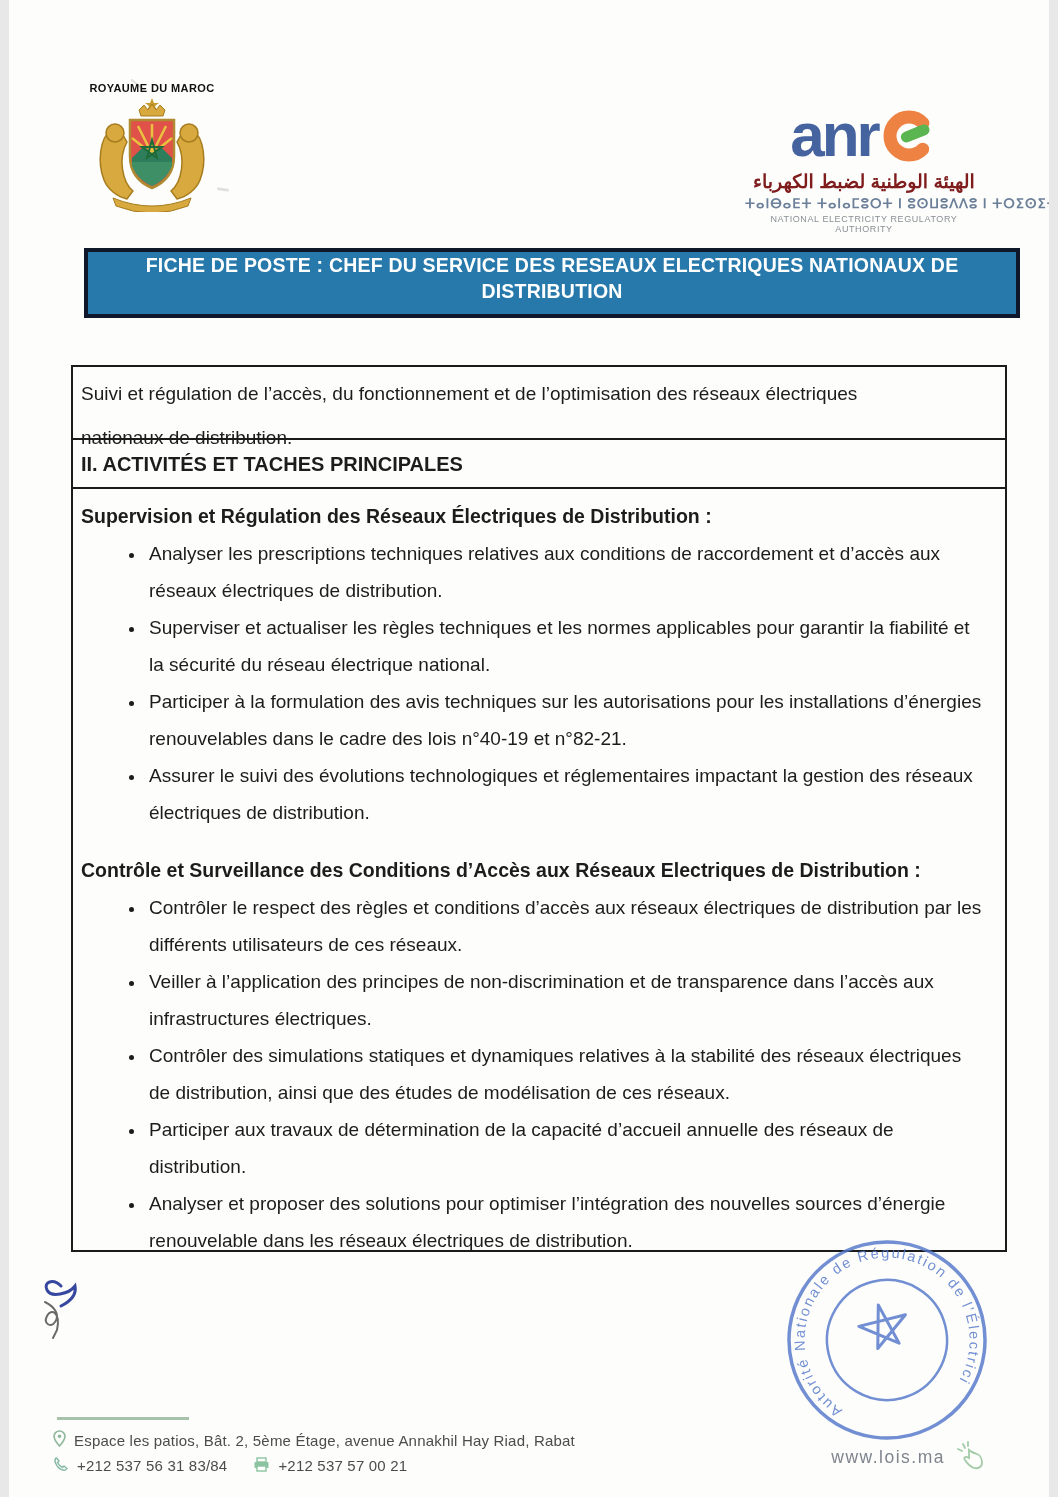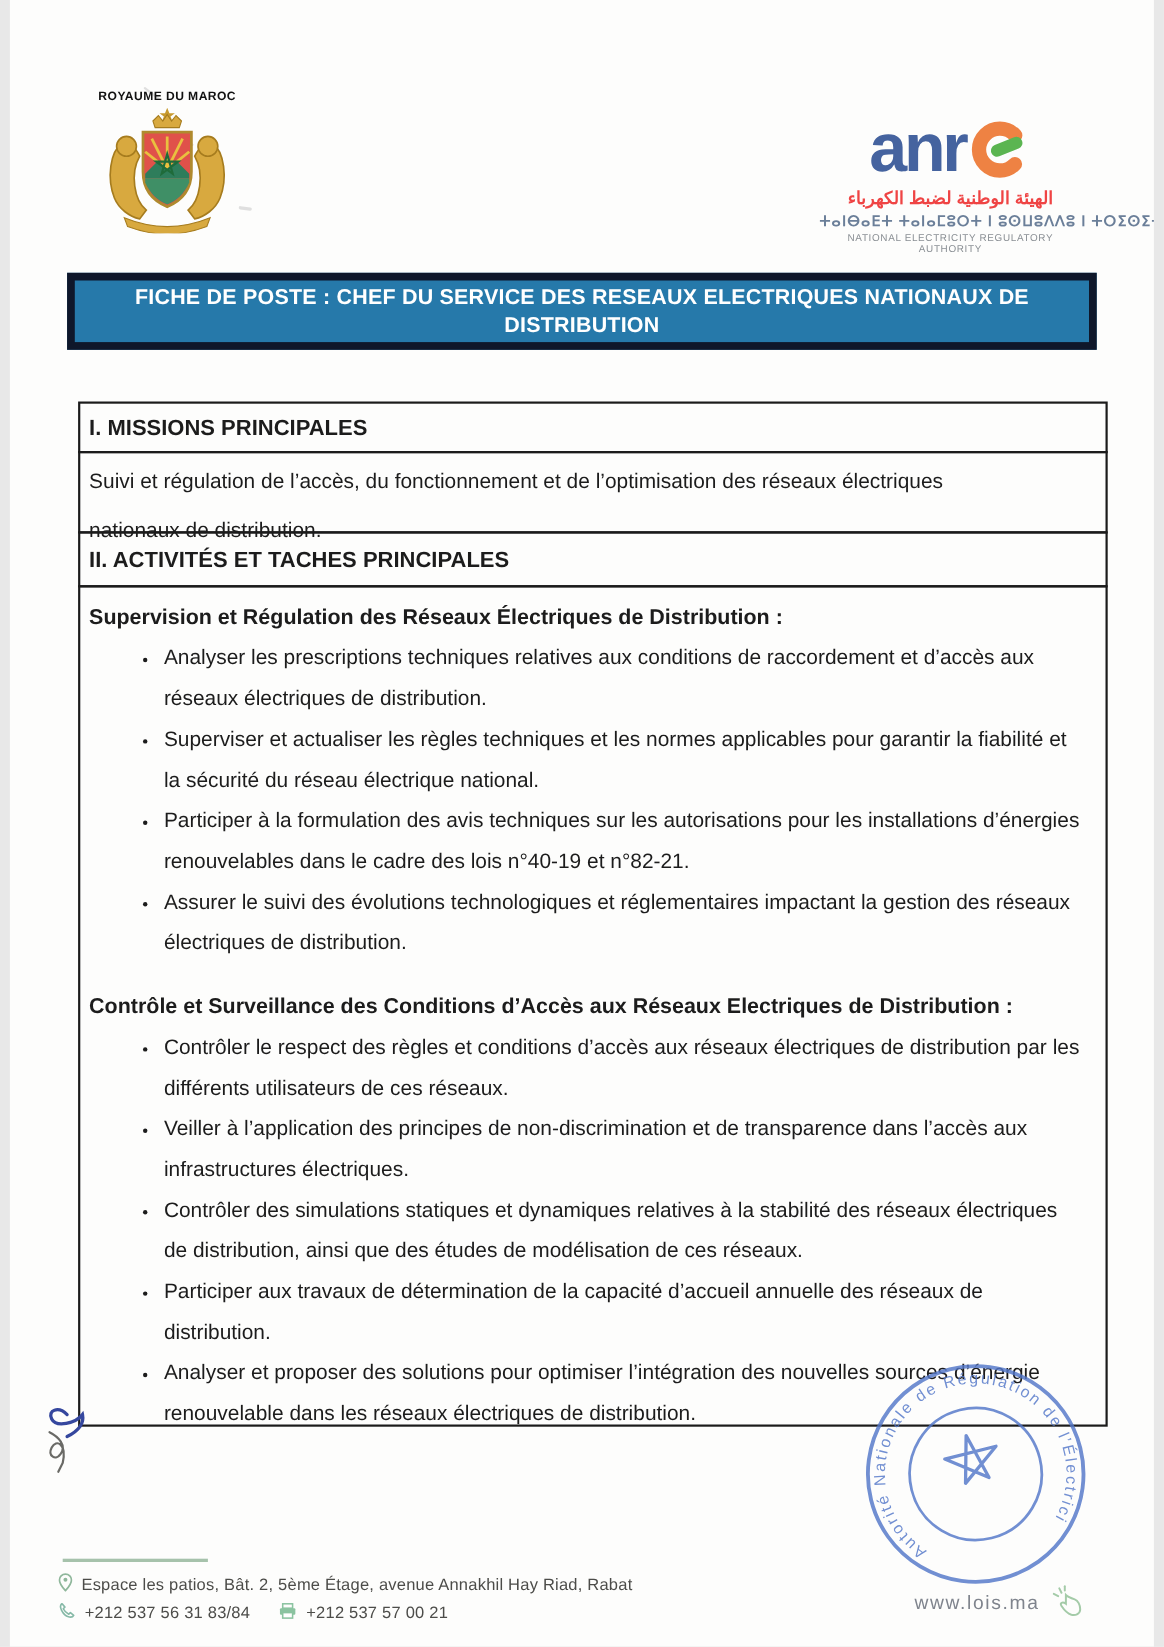--- a/index.html
+++ b/index.html
@@ -13,29 +13,29 @@
 
   
   .kingdom{position:absolute;top:82px;left:78px;width:130px;text-align:center;
     font-size:11px;font-weight:bold;letter-spacing:.4px;color:#111;}
   .arms{position:absolute;top:96px;left:82px;}
 
   .logo-block{position:absolute;top:102px;right:66px;width:238px;}
   .wordmark-row{display:flex;align-items:center;justify-content:center;height:66px;}
   .wordmark{font-size:62px;font-weight:bold;color:#45639f;letter-spacing:-3px;line-height:60px;}
   .e-icon{margin-left:2px;margin-top:4px;}
-  .logo-ar{text-align:center;font-size:16px;font-weight:bold;color:#ef4444;margin-top:2px;}
+  .logo-ar{text-align:center;font-size:19px;font-weight:bold;color:#7f1d1d;margin-top:2px;}
   .logo-tz{text-align:center;font-size:13px;color:#6b7f99;letter-spacing:1px;margin-top:3px;white-space:nowrap;font-weight:bold;}
   .logo-en{text-align:center;font-size:9px;color:#8a8f94;letter-spacing:.6px;margin-top:3px;}
 
   
   .band{
-    position:absolute;left:52px;top:248px;width:936px;height:70px;
-    background:#2679aa;border:7px solid #0f172a;box-sizing:border-box;
-    display:flex;align-items:center;justify-content:center;
+    position:absolute;left:75px;top:248px;width:936px;height:70px;
+    background:#2679aa;border:4px solid #0f172a;box-sizing:border-box;
+    display:flex;justify-content:center;
   }
   .band-text{
     color:#fff;font-size:19.5px;font-weight:bold;text-align:center;
     padding:0 28px;line-height:26px;letter-spacing:.2px;
   }
 
   
   .doc-table{position:absolute;left:62px;top:365px;width:936px;}
   .row{border:2px solid #1b1b1b;box-sizing:border-box;background:transparent;}
   .row + .row{margin-top:-2px;}
@@ -121,21 +121,20 @@
     <div class="logo-ar" dir="rtl">الهيئة الوطنية لضبط الكهرباء</div>
     <div class="logo-tz">ⵜⴰⵏⴱⴰⴹⵜ ⵜⴰⵏⴰⵎⵓⵔⵜ ⵏ ⵓⵙⵡⵓⴷⴷⵓ ⵏ ⵜⵔⵉⵙⵉⵜⵉ</div>
     <div class="logo-en">NATIONAL ELECTRICITY REGULATORY AUTHORITY</div>
   </div>
 
   <div class="band">
     <div class="band-text">FICHE DE POSTE : CHEF DU SERVICE DES RESEAUX ELECTRIQUES NATIONAUX DE DISTRIBUTION</div>
   </div>
 
   <div class="doc-table">
-    <div class="row row-h1">I. MISSIONS PRINCIPALES</div>
     <div class="row row-body">Suivi et régulation de l’accès, du fonctionnement et de l’optimisation des réseaux électriques nationaux de distribution.</div>
     <div class="row row-h2">II. ACTIVITÉS ET TACHES PRINCIPALES</div>
     <div class="row row-content">
 
       <div class="sub-a">
         <p class="sub-title">Supervision et Régulation des Réseaux Électriques de Distribution :</p>
         <ul class="bullets">
           <li>Analyser les prescriptions techniques relatives aux conditions de raccordement et d’accès aux réseaux électriques de distribution.</li>
           <li>Superviser et actualiser les règles techniques et les normes applicables pour garantir la fiabilité et la sécurité du réseau électrique national.</li>
           <li>Participer à la formulation des avis techniques sur les autorisations pour les installations d’énergies renouvelables dans le cadre des lois n°40-19 et n°82-21.</li>

